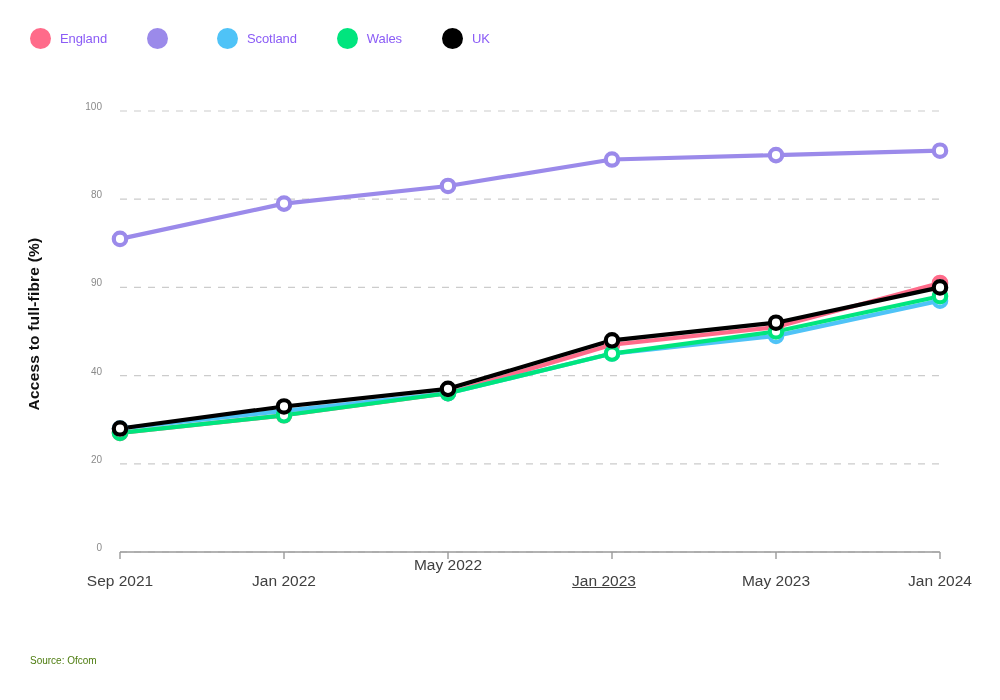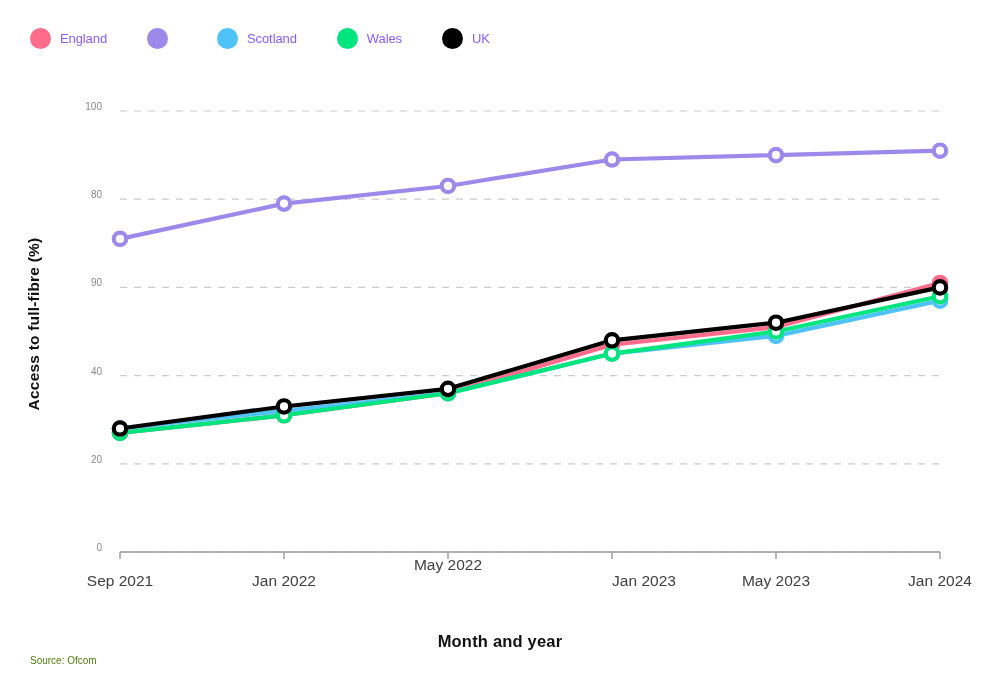--- a/index.html
+++ b/index.html
@@ -152,23 +152,22 @@
         <div class="ytick" style="left: 42px; top: 453.8px;">20</div>
         <div class="ytick" style="left: 42px; top: 365.6px;">40</div>
         <div class="ytick" style="left: 42px; top: 277.4px;">90</div>
         <div class="ytick" style="left: 42px; top: 189.2px;">80</div>
         <div class="ytick" style="left: 42px; top: 101px;">100</div>
       </div>
     <div id="xticks">
         <div class="xtick" style="left: 40px; top: 572px;">Sep 2021</div>
         <div class="xtick" style="left: 204px; top: 572px;">Jan 2022</div>
         <div class="xtick" style="left: 368px; top: 556px;">May 2022</div>
-        <div class="xtick" style="left: 564px; top: 572px;">Jan 2023</div>
+        <div class="xtick" style="left: 524px; top: 572px; text-decoration: underline;">Jan 2023</div>
         <div class="xtick" style="left: 696px; top: 572px;">May 2023</div>
         <div class="xtick" style="left: 860px; top: 572px;">Jan 2024</div>
       </div>
 
     <div class="ylabel">Access to full-fibre (%)</div>
-    <div class="xlabel">Month and year</div>
     <div class="source">Source: Ofcom</div>
   </div>
 
 </div>
 
 </body></html>

